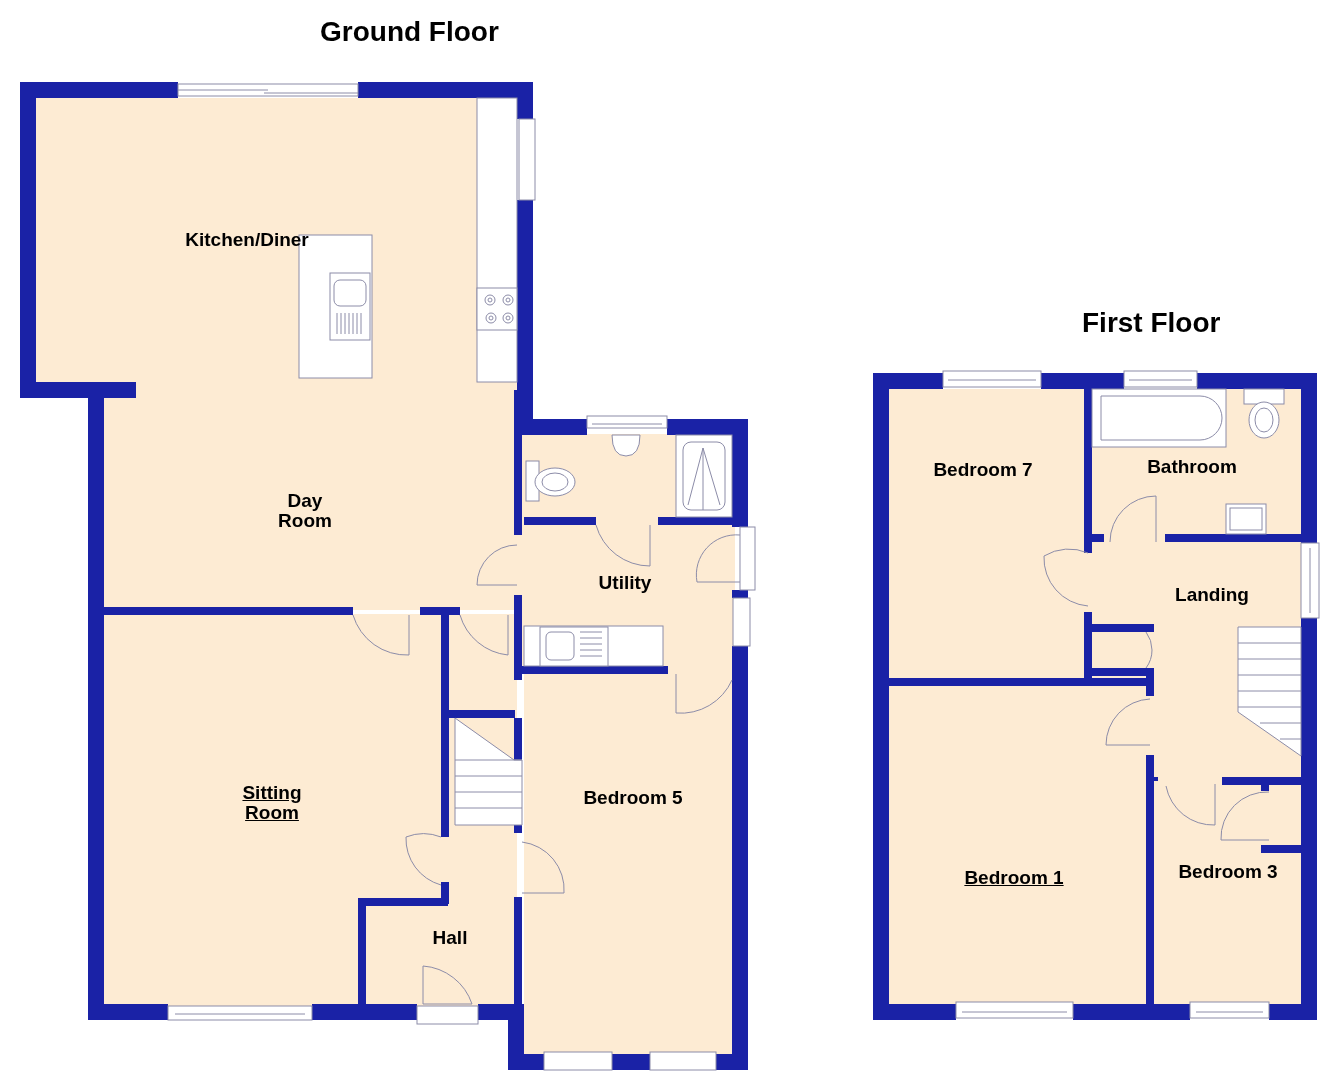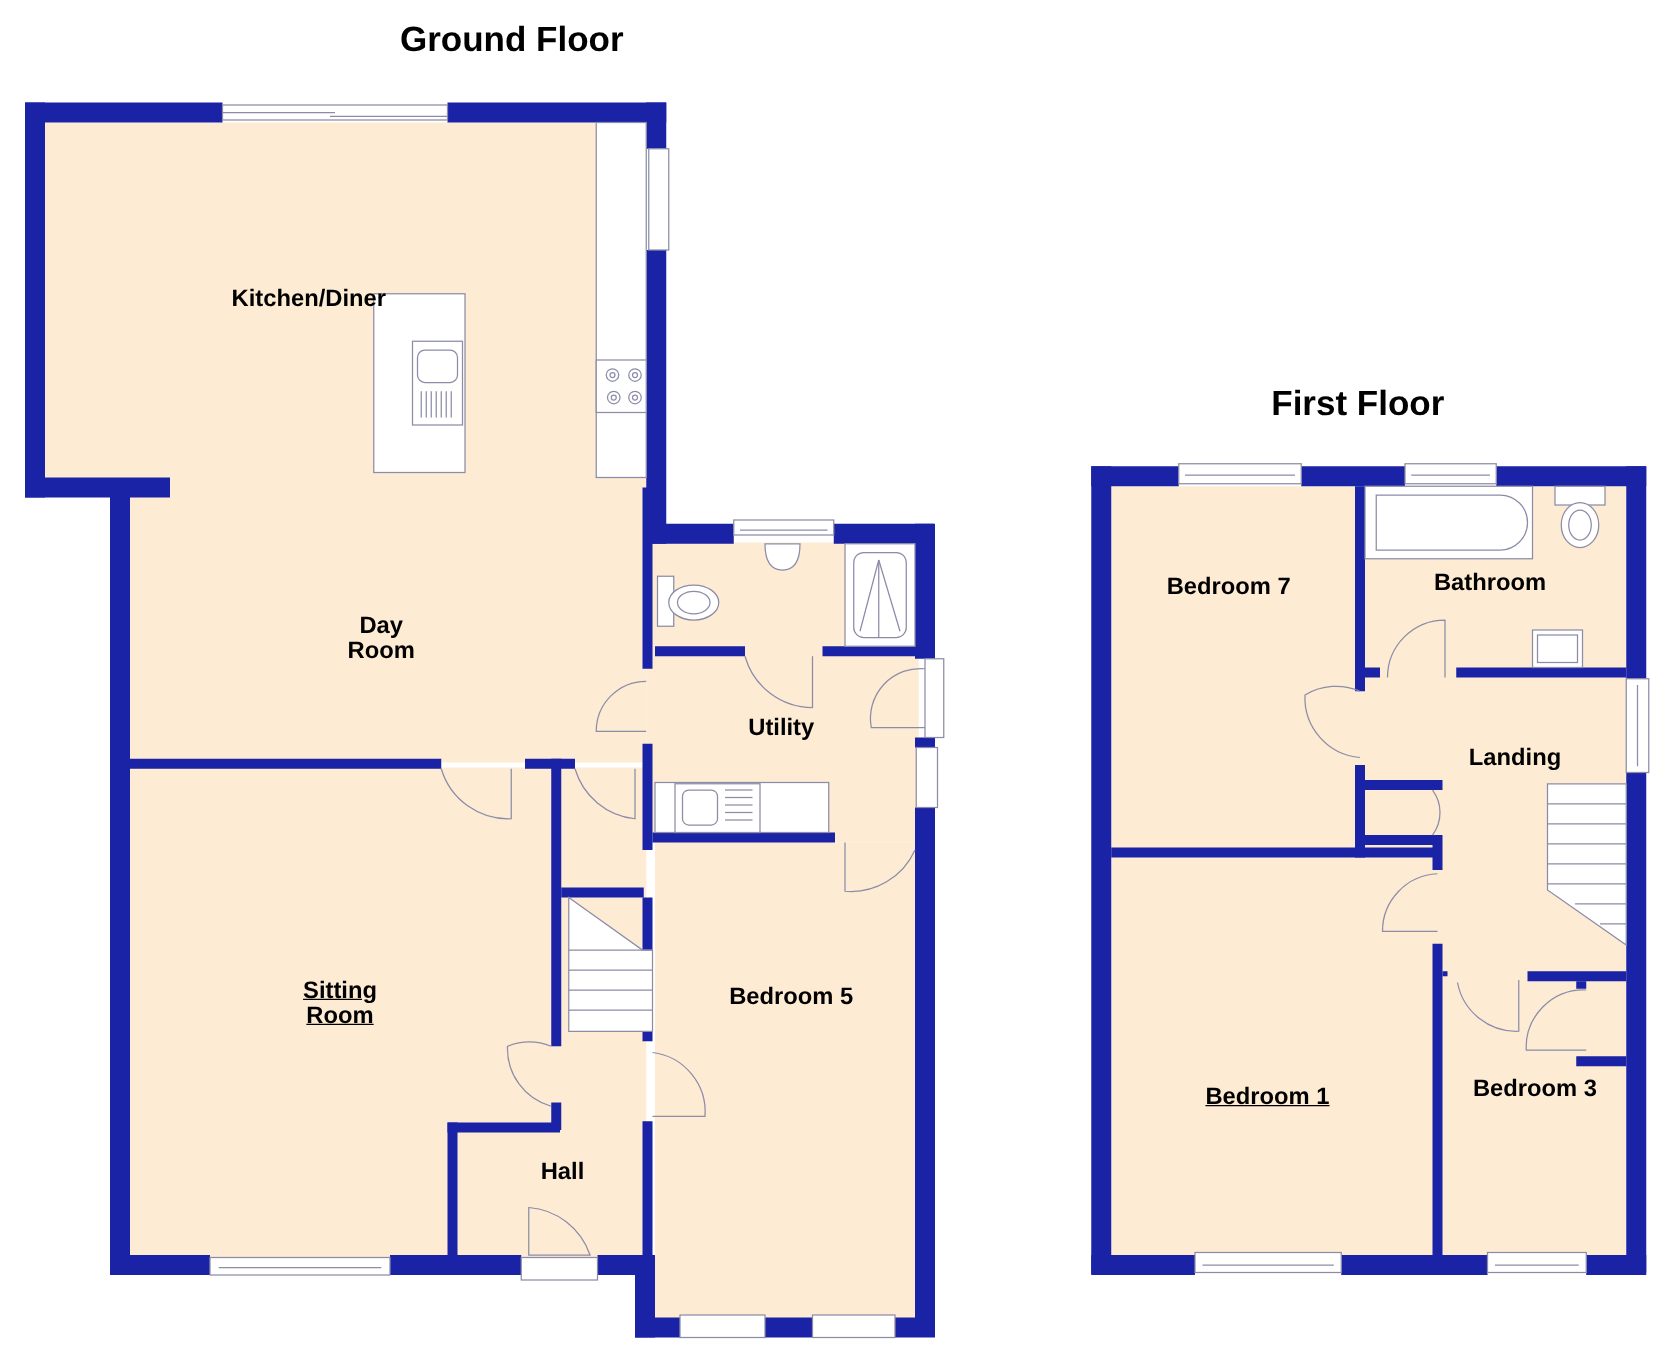--- a/index.html
+++ b/index.html
@@ -231,32 +231,32 @@
       <path d="M1088 553 A48 48 0 0 0 1044 556 A48 48 0 0 0 1088 606"></path>
       <path d="M1146 632 A30 30 0 0 1 1146 668"></path>
       <path d="M1150 699 A46 46 0 0 0 1106 745 L1150 745"></path>
       <path d="M1166 786 A48 48 0 0 0 1215 825 L1215 784"></path>
       <path d="M1269 792 A46 46 0 0 0 1221 840 L1269 840"></path>
     </g>
   </g>
 </svg>
 
 <div class="floor-title" style="left:293px; top:16px;margin-left:27px;">Ground Floor</div>
-<div class="floor-title" style="left:1017px; top:307px;">First Floor</div>
+<div class="floor-title" style="left:1082px; top:307px;">First Floor</div>
 
 <div class="room-label" style="left:213px; top:240px;margin-left:34px;">Kitchen/Diner</div>
 <div class="room-label" style="left:305px; top:511px;">
   <span>Day</span>
   <span>Room</span>
 </div>
 <div class="room-label" style="left:625px; top:583px;text-align:center;">Utility</div>
 <div class="room-label" style="left:272px; top:803px;text-decoration:underline;">
   <span>Sitting</span>
   <span>Room</span>
 </div>
 <div class="room-label" style="left:633px; top:798px;">Bedroom 5</div>
 <div class="room-label" style="left:450px; top:938px;text-align:right;">Hall</div>
 
 <div class="room-label" style="left:983px; top:470px;">Bedroom 7</div>
 <div class="room-label" style="left:1192px; top:467px;">Bathroom</div>
-<div class="room-label" style="left:1212px; top:595px;margin-top:12px;">Landing</div>
+<div class="room-label" style="left:1212px; top:595px;">Landing</div>
 <div class="room-label" style="left:1014px; top:878px;text-decoration:underline;">Bedroom 1</div>
 <div class="room-label" style="left:1228px; top:872px;">Bedroom 3</div>
 
 </body></html>

